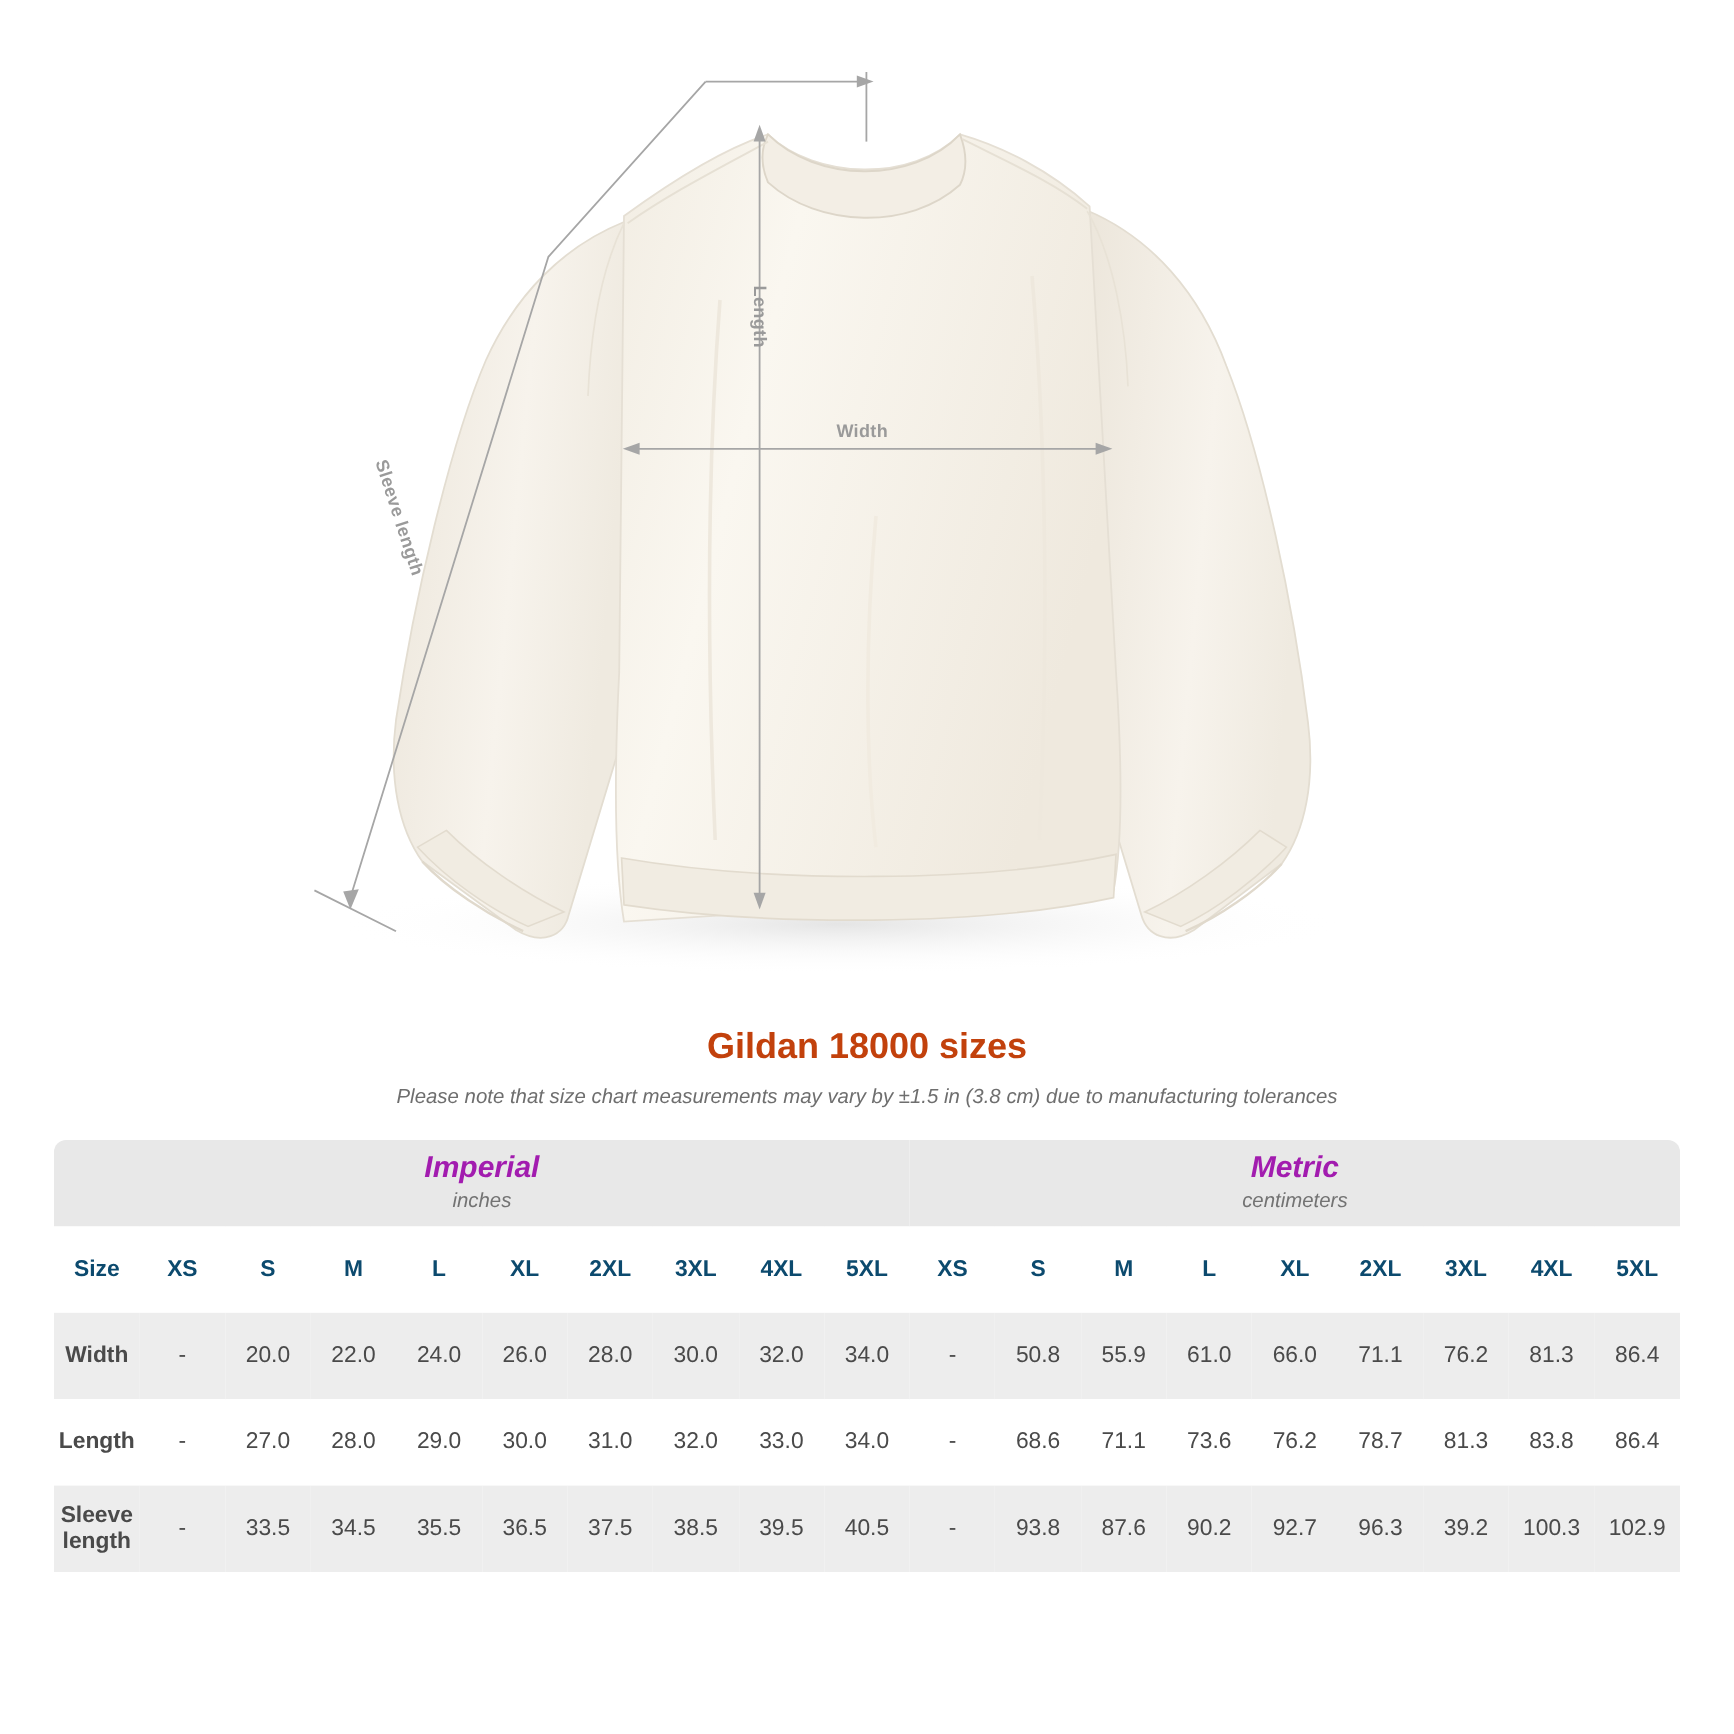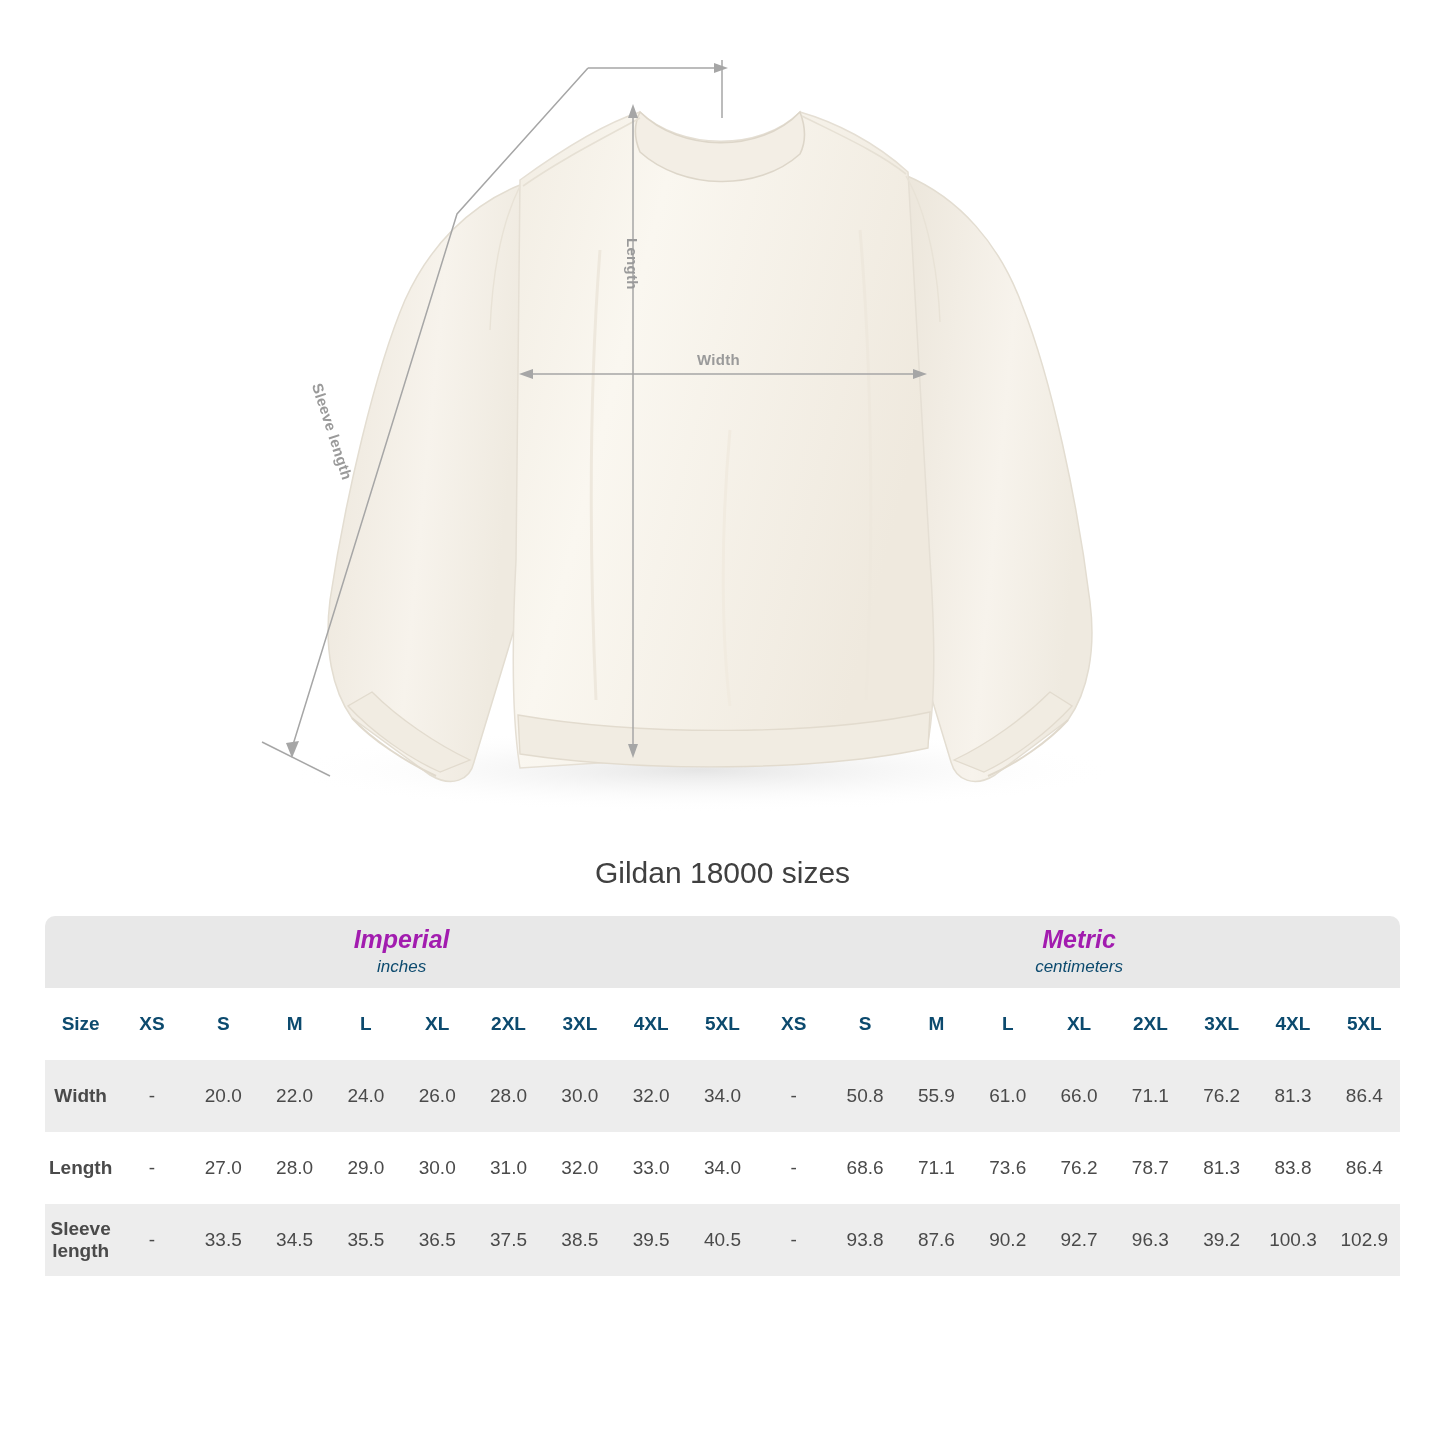--- a/index.html
+++ b/index.html
@@ -56,22 +56,22 @@
     transform-origin: left top;
   }
 
   
   .title-block {
     text-align: center;
     margin-top: 26px;
   }
   .chart-title {
     font-size: 30px;
-    font-weight: normal;
-    color: #404040;
+    font-weight: bold;
+    color: #c2410c;
     margin: 0;
   }
   .chart-note {
     font-size: 17px;
     font-style: italic;
     color: #6e6e6e;
     margin-top: 14px;
   }
 
   
@@ -102,21 +102,21 @@
   .unit-head .unit-name {
     font-size: 25px;
     font-style: italic;
     font-weight: bold;
     color: #a21caf;
     line-height: 1.15;
   }
   .unit-head .unit-sub {
     font-size: 17px;
     font-style: italic;
-    color: #0c4a6e;
+    color: #737373;
     line-height: 1.5;
   }
   .rowhead {
     font-weight: bold;
     color: #3b3b3b;
     font-size: 19px;
   }
   tr.head-row td, tr.head-row th {
     font-weight: bold;
     font-size: 19px;
@@ -205,20 +205,21 @@
     </svg>
   </div>
 
   <div class="dim-label length">Length</div>
   <div class="dim-label width">Width</div>
   <div class="dim-label sleeve">Sleeve length</div>
 </div>
 
 <div class="title-block">
   <h1 class="chart-title">Gildan 18000 sizes</h1>
+  <div class="chart-note">Please note that size chart measurements may vary by ±1.5 in (3.8 cm) due to manufacturing tolerances</div>
 </div>
 
 <div class="table-wrap">
   <table class="size-table">
     <tbody>
       <tr>
         <td class="unit-head corner-left" colspan="10">
           <div class="unit-name">Imperial</div>
           <div class="unit-sub">inches</div>
         </td>

